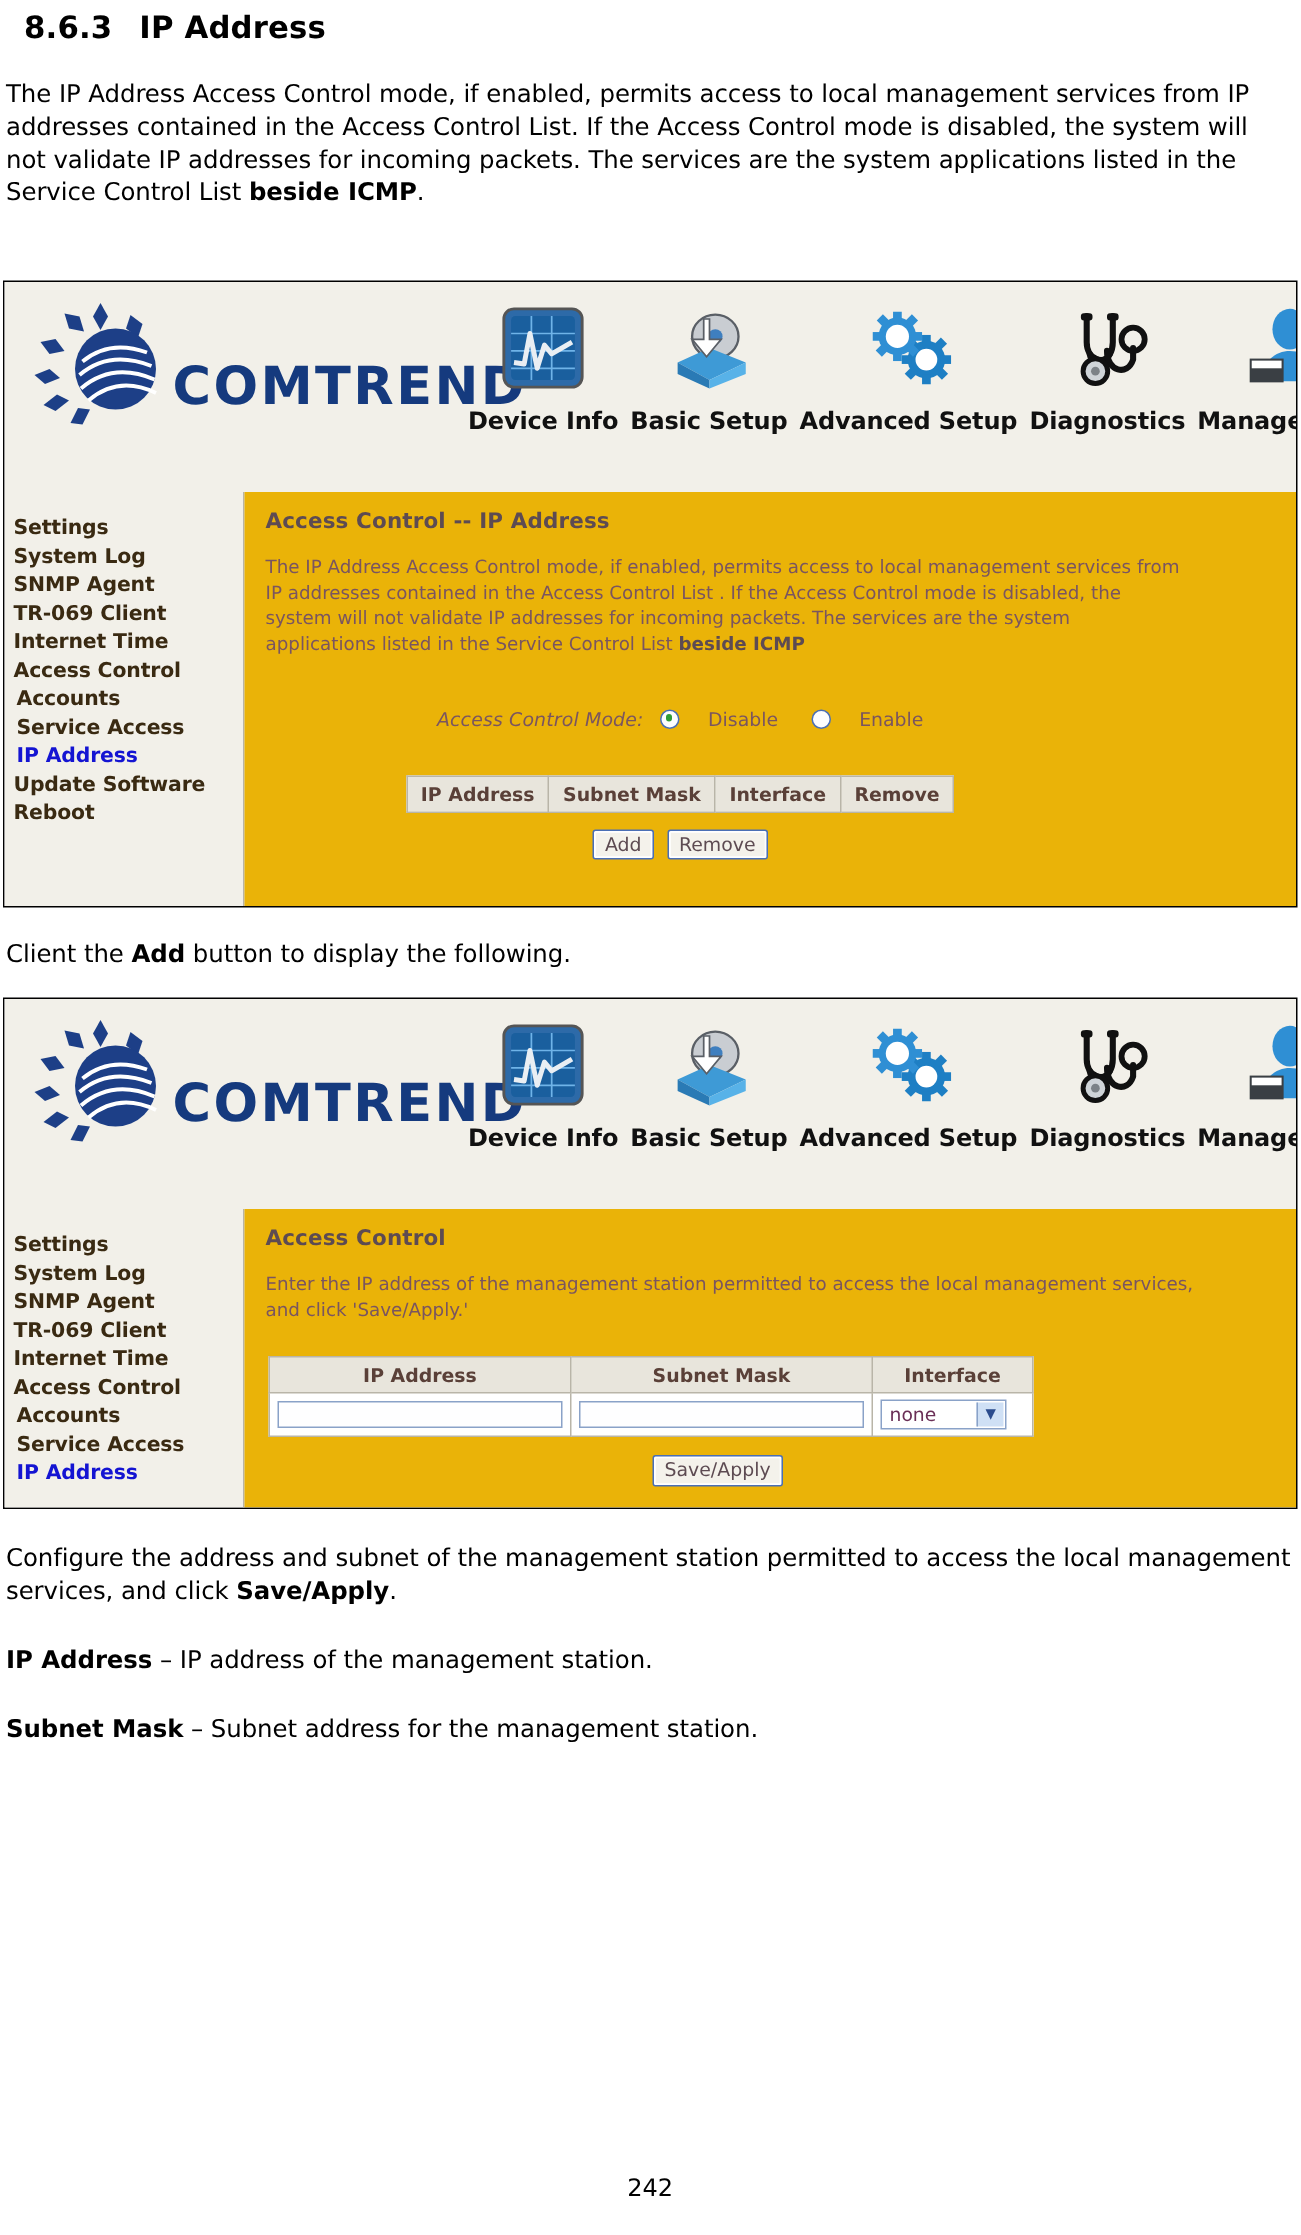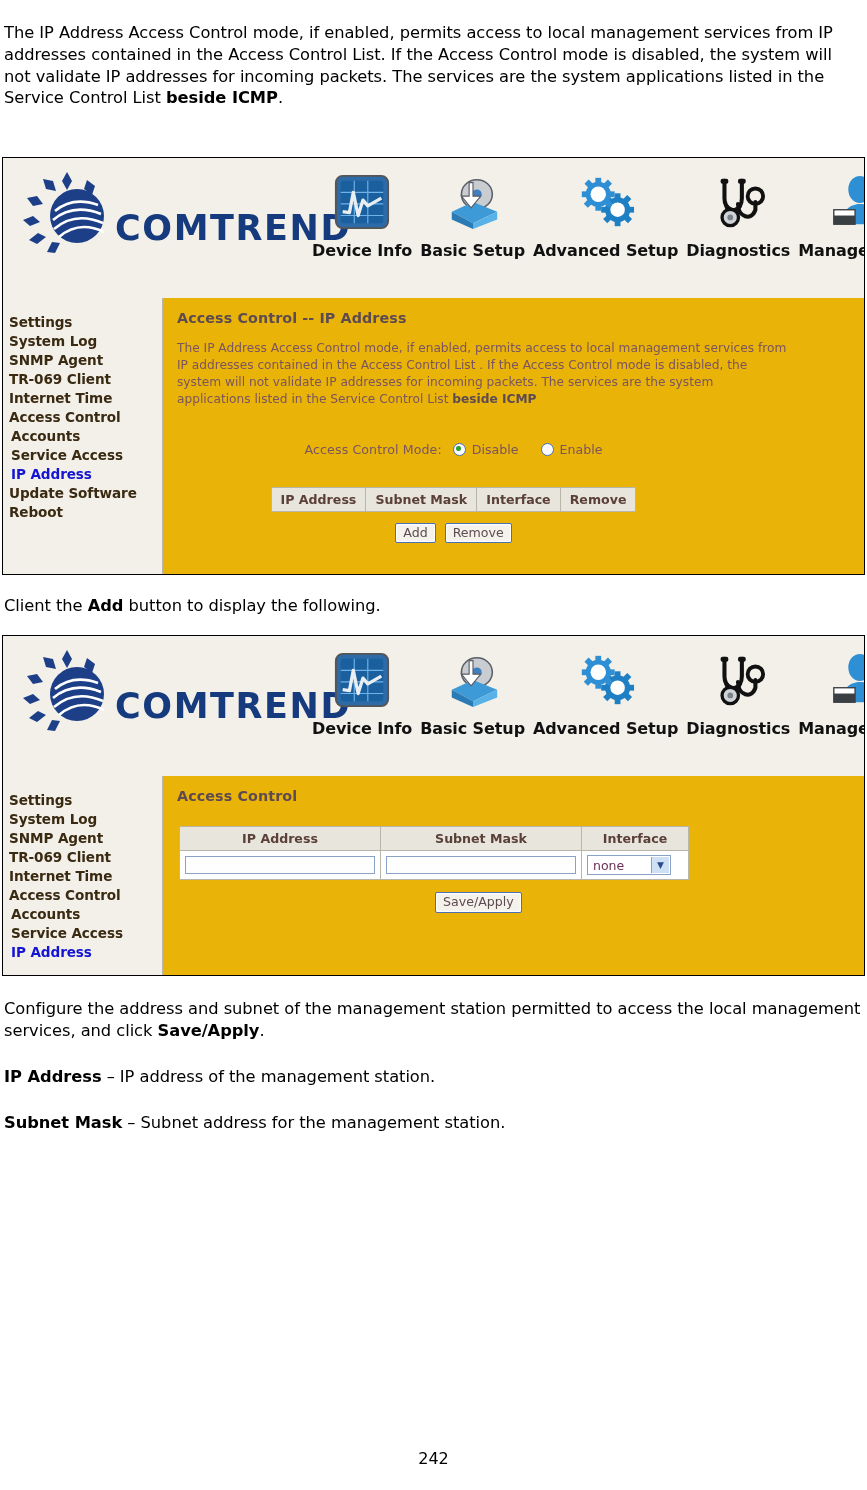--- a/index.html
+++ b/index.html
@@ -159,39 +159,39 @@
   .mode-row {
     margin-top: 34px;
     display: flex;
     align-items: center;
     justify-content: center;
     gap: 0;
     font-size: 12.6px;
     color: #7a5560;
     padding-right: 120px;
   }
-  .mode-label { margin-right: 11px; letter-spacing: 0.1px; }
+  .mode-label { margin-right: 11px; letter-spacing: 0.1px; font-style: italic; }
   .radio {
     width: 13px; height: 13px;
     border-radius: 50%;
     border: 1.6px solid #4a6fb5;
     background: #fdfdfd;
     display: inline-block;
     position: relative;
     box-sizing: border-box;
   }
   .radio.checked::after {
     content: "";
     position: absolute;
     left: 2.6px; top: 2.6px;
     width: 4.5px; height: 4.5px;
     border-radius: 50%;
     background: #2f9c36;
   }
-  .radio-text { margin: 0 22px 0 6px; }
+  .radio-text { margin: 0 22px 0 19px; }
   .radio-text.last { margin-right: 0; }
 
   
   .grid-table {
     border-collapse: collapse;
     margin: 0 auto;
     background: #ffffff;
   }
   .grid-table th {
     background: #e8e5dc;
@@ -274,20 +274,23 @@
     bottom: 22px;
     text-align: center;
     font-size: 16px;
   }
 </style>
 </head>
 <body>
 
 <div class="page">
 
+  <h1 class="sec-heading">
+    <span class="num">8.6.3</span><span>IP Address</span>
+  </h1>
 
   <div class="spacer-22"></div>
 
   <p class="doc-p">
     <span>The IP Address Access Control mode, if enabled, permits access to local management services from IP addresses contained in the Access Control List. If the Access Control mode is disabled, the system will not validate IP addresses for incoming packets. The services are the system applications listed in the Service Control List </span><b>beside ICMP</b><span>.</span>
   </p>
 
   <div style="height:48px"></div>
 
   <div class="shot" style="height:418px;">
@@ -618,20 +621,21 @@
           <div class="side-item">SNMP Agent</div>
           <div class="side-item">TR-069 Client</div>
           <div class="side-item">Internet Time</div>
           <div class="side-item">Access Control</div>
           <div class="side-item indent">Accounts</div>
           <div class="side-item indent">Service Access</div>
           <div class="side-item indent active">IP Address</div>
         </div>
       <div class="content">
         <div class="panel-title">Access Control</div>
+        <div class="panel-desc" style="max-width:620px;">Enter the IP address of the management station permitted to access the local management services, and click 'Save/Apply.'</div>
 
         <div style="margin-top:22px; padding-left:2px;">
           <table class="grid-table" style="margin:0;">
             <thead>
               <tr>
                 <th style="width:152px">IP Address</th>
                 <th style="width:152px">Subnet Mask</th>
                 <th style="width:88px">Interface</th>
               </tr>
             </thead>

